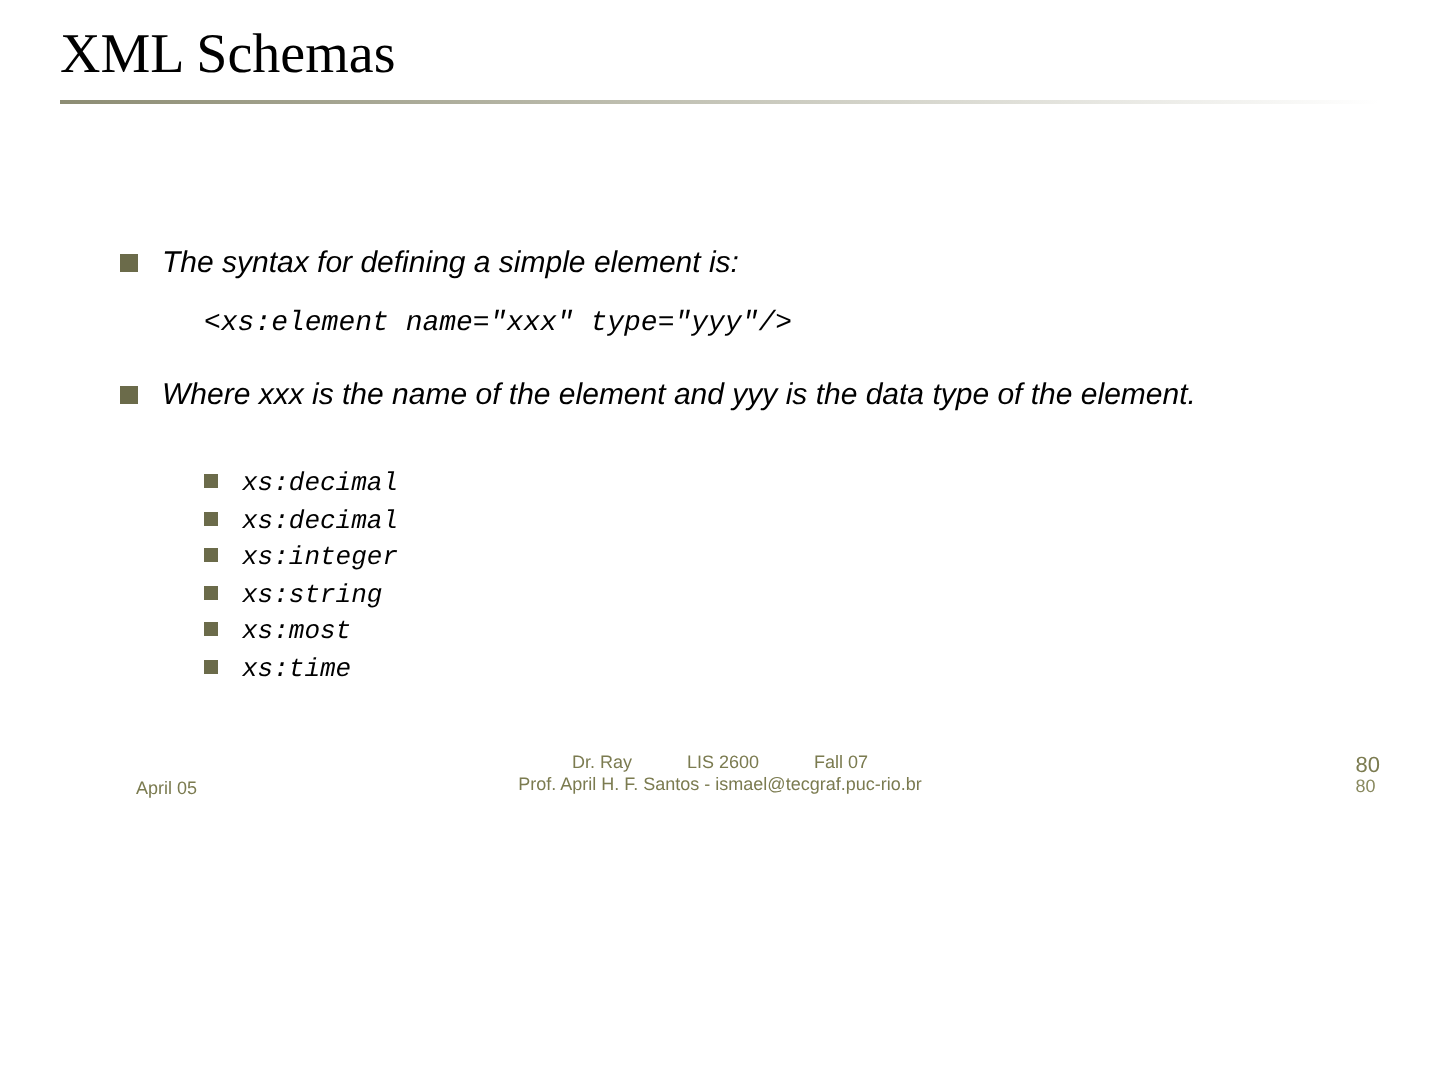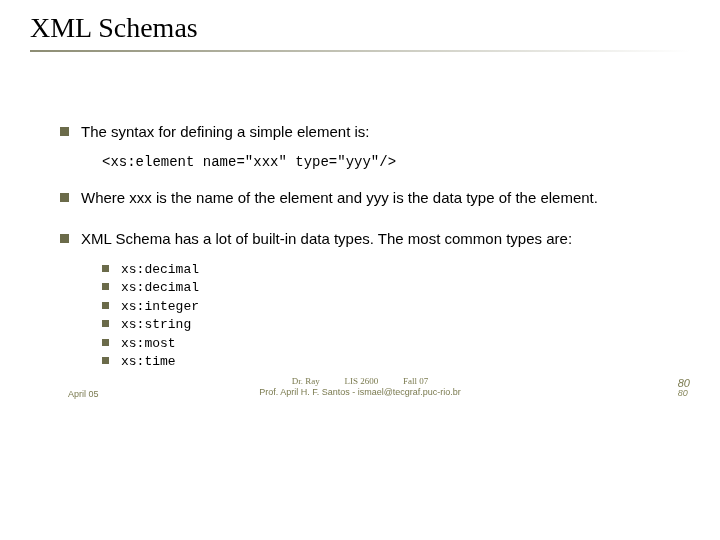--- a/index.html
+++ b/index.html
@@ -25,20 +25,21 @@
   }
   .title-rule {
     border: none;
     height: 2px;
     background: linear-gradient(to right, rgba(128,128,100,0.9), rgba(128,128,100,0.0));
     margin-bottom: 70px;
   }
   .content {
     padding-left: 30px;
     padding-right: 10px;
+    font-style: italic;
   }
   .l1 {
     display: flex;
     align-items: flex-start;
     margin-bottom: 12px;
     font-size: 15px;
     line-height: 1.3;
   }
   .l1 .bullet {
     width: 9px;
@@ -98,21 +99,20 @@
     bottom: 0;
     line-height: 1.3;
   }
   .footer .right {
     position: absolute;
     right: 30px;
     bottom: 0;
     text-align: left;
     font-size: 11px;
     line-height: 1.1;
-    font-style: italic;
   }
   .footer .right .pg2 {
     font-size: 9px;
     color: #8a8a60;
   }
 </style>
 </head>
 <body>
 
 <div class="slide">
@@ -129,24 +129,20 @@
 
     <div class="code-line">&lt;xs:element name="xxx" type="yyy"/&gt;</div>
 
     <div class="l1">
       <span class="bullet"></span>
       <span>Where xxx is the name of the element and yyy is the data type of the element.</span>
     </div>
 
     <div style="height:10px"></div>
 
-    <div class="l1">
-      <span class="bullet"></span>
-      <span>XML Schema has a lot of built-in data types. The most common types are:</span>
-    </div>
 
     <div class="l2-wrap">
       <div class="l2">
         <span class="bullet2"></span>
         <span class="dtype">xs:decimal</span>
       </div>
       <div class="l2">
         <span class="bullet2"></span>
         <span class="dtype">xs:decimal</span>
       </div>
@@ -166,21 +162,21 @@
         <span class="bullet2"></span>
         <span class="dtype">xs:time</span>
       </div>
     </div>
 
   </div>
 
   <div class="footer">
     <div class="left">April 05</div>
     <div class="center">
-      <div style="white-space:pre;font-family:Liberation Serif, serif;">Dr. Ray           LIS 2600           Fall 07</div>
+      <div style="white-space:pre;">Dr. Ray           LIS 2600           Fall 07</div>
       <div>Prof. April H. F. Santos - ismael@tecgraf.puc-rio.br</div>
     </div>
     <div class="right">
       <div>80</div>
       <div class="pg2">80</div>
     </div>
   </div>
 
 </div>
 

